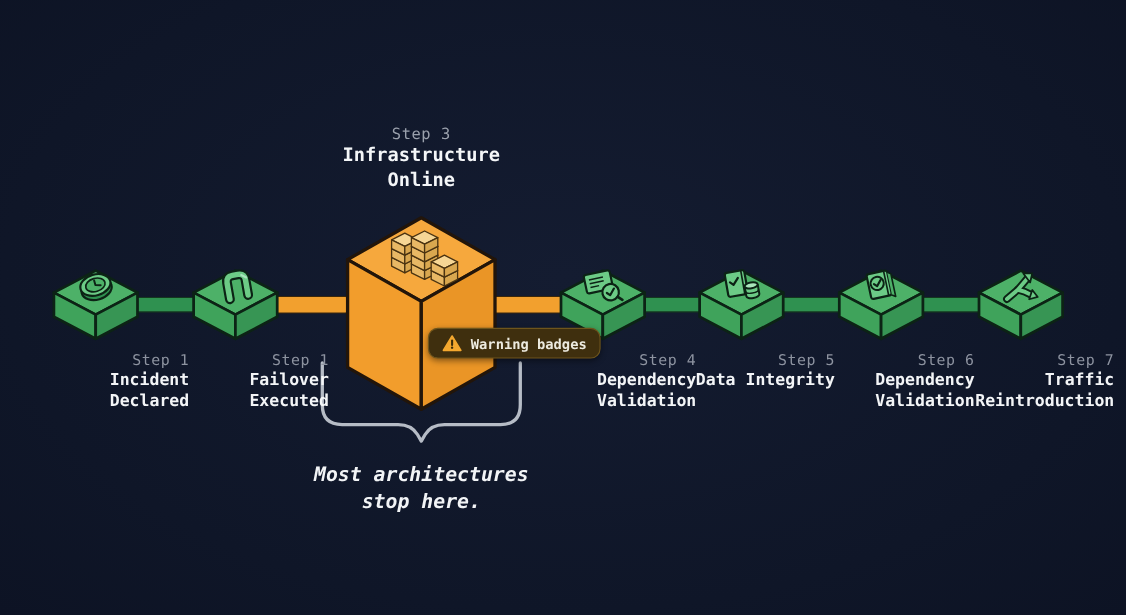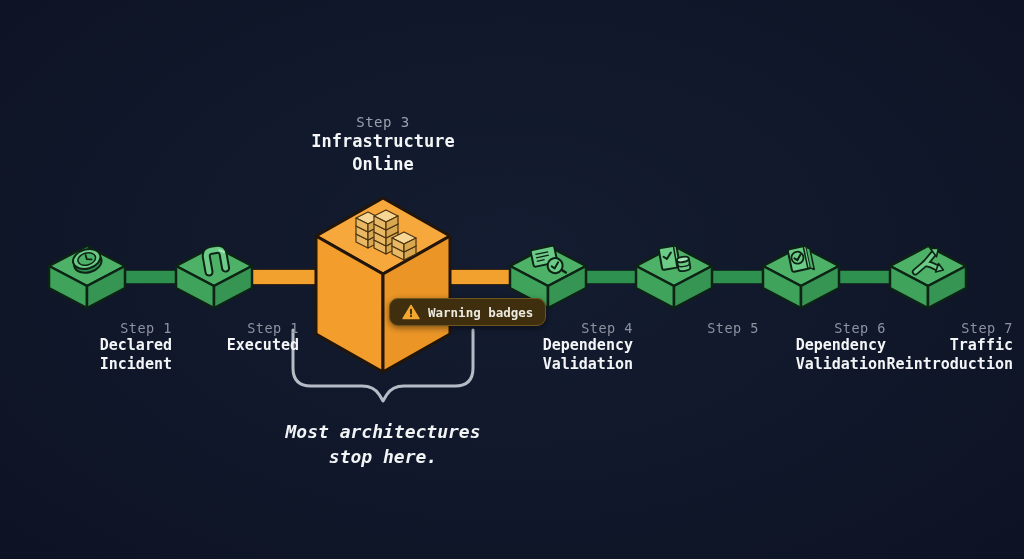--- a/index.html
+++ b/index.html
@@ -64,38 +64,39 @@
     </svg>
     <svg class="nicon" width="44" height="38" viewBox="0 0 44 38">
       <g transform="rotate(-16 22 18)">
         <ellipse cx="22" cy="21" rx="14" ry="9.5" fill="#2f9150" stroke="#0c2315" stroke-width="2"></ellipse>
         <ellipse cx="22" cy="17" rx="14" ry="9.5" fill="#6ccb86" stroke="#0c2315" stroke-width="2"></ellipse>
         <ellipse cx="22" cy="17" rx="9" ry="6" fill="#4db168" stroke="#0c2315" stroke-width="1.5"></ellipse>
         <path d="M22 17 L22 12.8 M22 17 L26.5 18.6" stroke="#0c2315" stroke-width="1.8" stroke-linecap="round" fill="none"></path>
       </g>
     </svg>
     <div class="lbl">Step 1</div>
+    <div class="nm">Incident</div>
     <div class="nm">Declared</div>
-    <div class="nm">Incident</div>
   </div>
 
   <div class="node" style="left:129px">
     <svg class="cube" width="84" height="70" viewBox="0 0 84 70">
       <path d="M42 4 L80 24 L42 44 L4 24 Z" fill="#4db168" stroke="#0c2315" stroke-width="2.5" stroke-linejoin="round"></path>
       <path d="M4 24 L42 44 L42 66 L4 46 Z" fill="#3fa35b" stroke="#0c2315" stroke-width="2.5" stroke-linejoin="round"></path>
       <path d="M42 44 L80 24 L80 46 L42 66 Z" fill="#379554" stroke="#0c2315" stroke-width="2.5" stroke-linejoin="round"></path>
     </svg>
     <svg class="nicon" width="44" height="38" viewBox="0 0 44 38">
       <g transform="rotate(-10 22 18)">
         <path d="M15 29 V14 Q15 8 21 8 H26 Q32 8 32 14 V28" fill="none" stroke="#0c2315" stroke-width="9" stroke-linejoin="round" stroke-linecap="round"></path>
         <path d="M15 29 V14 Q15 8 21 8 H26 Q32 8 32 14 V28" fill="none" stroke="#6ccb86" stroke-width="5" stroke-linejoin="round" stroke-linecap="round"></path>
         <path d="M29 9 l4 3" stroke="#a8e6bb" stroke-width="2" stroke-linecap="round"></path>
       </g>
     </svg>
     <div class="lbl">Step 1</div>
+    <div class="nm">Failover</div>
     <div class="nm">Executed</div>
   </div>
 
   <div class="big-node">
     <svg width="150" height="196" viewBox="0 0 150 196">
       <path d="M75 8 L142 46 L75 84 L8 46 Z" fill="#f6a83d" stroke="#22150a" stroke-width="3" stroke-linejoin="round"></path>
       <path d="M8 46 L75 84 L75 182 L8 144 Z" fill="#f29d2c" stroke="#22150a" stroke-width="3" stroke-linejoin="round"></path>
       <path d="M75 84 L142 46 L142 144 L75 182 Z" fill="#ea9526" stroke="#22150a" stroke-width="3" stroke-linejoin="round"></path>
       <g stroke="#4a3311" stroke-width="1.2" stroke-linejoin="round">
 
@@ -178,20 +179,21 @@
       <g transform="rotate(-10 23 19)">
         <rect x="10" y="4" width="18" height="22" rx="2" fill="#6ccb86" stroke="#0c2315" stroke-width="2"></rect>
         <path d="M25 4 v22" stroke="#0c2315" stroke-width="1.5"></path>
         <path d="M13.5 13 l2.8 2.8 l5 -5.6" fill="none" stroke="#0c2315" stroke-width="2" stroke-linecap="round" stroke-linejoin="round"></path>
         <path d="M26 19 v9 a6 2.6 0 0 0 12 0 v-9" fill="#6ccb86" stroke="#0c2315" stroke-width="1.8"></path>
         <ellipse cx="32" cy="19" rx="6" ry="2.6" fill="#a8e6bb" stroke="#0c2315" stroke-width="1.8"></ellipse>
         <path d="M26 23.5 a6 2.6 0 0 0 12 0" fill="none" stroke="#0c2315" stroke-width="1.3"></path>
       </g>
     </svg>
     <div class="lbl">Step 5</div>
+    <div class="nm">Data Integrity</div>
   </div>
 
   <div class="node" style="left:716px">
     <svg class="cube" width="84" height="70" viewBox="0 0 84 70">
       <path d="M42 4 L80 24 L42 44 L4 24 Z" fill="#4db168" stroke="#0c2315" stroke-width="2.5" stroke-linejoin="round"></path>
       <path d="M4 24 L42 44 L42 66 L4 46 Z" fill="#3fa35b" stroke="#0c2315" stroke-width="2.5" stroke-linejoin="round"></path>
       <path d="M42 44 L80 24 L80 46 L42 66 Z" fill="#379554" stroke="#0c2315" stroke-width="2.5" stroke-linejoin="round"></path>
     </svg>
     <svg class="nicon" width="44" height="38" viewBox="0 0 44 38">
       <g transform="rotate(-12 22 18)">

